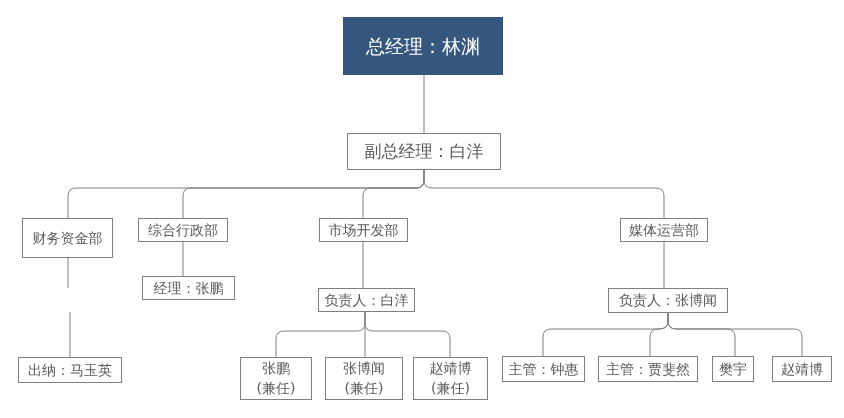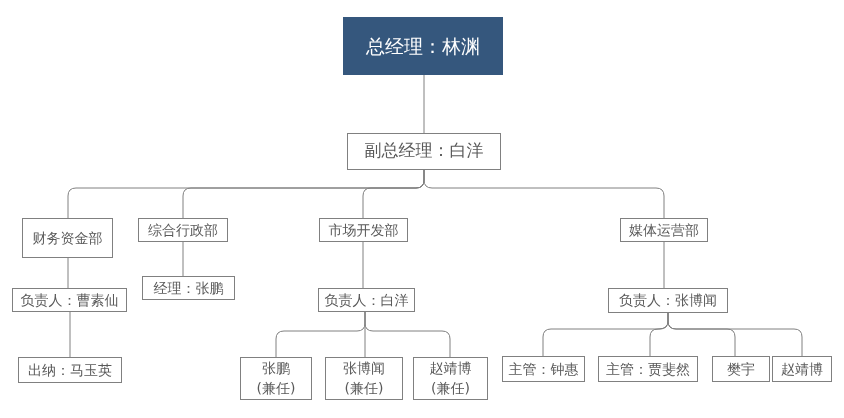--- a/index.html
+++ b/index.html
@@ -46,21 +46,21 @@
     font-size: 14px;
     white-space: nowrap;
     line-height: 1.2;
   }
   .node.root {
     background: var(--root-fill);
     color: var(--root-text);
     border: none;
     font-size: 19px;
   }
-  .node.deputy { font-size: 17px; font-family: Liberation Serif, serif; }
+  .node.deputy { font-size: 17px; }
   .node.two-line {
     flex-direction: column;
     line-height: 1.4;
   }
 </style>
 </head>
 <body>
 
 <div class="canvas">
 
@@ -100,23 +100,20 @@
   <div class="node" style="left:138px;top:218px;width:90px;height:24px;">
     <span>综合行政部</span>
   </div>
   <div class="node" style="left:319px;top:218px;width:89px;height:24px;">
     <span>市场开发部</span>
   </div>
   <div class="node" style="left:620px;top:218px;width:88px;height:24px;">
     <span>媒体运营部</span>
   </div>
 
-  <div class="node" style="left:12px;top:288px;width:115px;height:24px;">
-    <span>负责人：曹素仙</span>
-  </div>
   <div class="node" style="left:142px;top:276px;width:93px;height:24px;">
     <span>经理：张鹏</span>
   </div>
   <div class="node" style="left:318px;top:288px;width:97px;height:24px;">
     <span>负责人：白洋</span>
   </div>
   <div class="node" style="left:608px;top:288px;width:120px;height:25px;">
     <span>负责人：张博闻</span>
   </div>
 
@@ -136,20 +133,20 @@
     <span>赵靖博</span>
     <span>(兼任)</span>
   </div>
 
   <div class="node" style="left:502px;top:356px;width:83px;height:26px;">
     <span>主管：钟惠</span>
   </div>
   <div class="node" style="left:598px;top:356px;width:100px;height:26px;">
     <span>主管：贾斐然</span>
   </div>
-  <div class="node" style="left:712px;top:356px;width:58px;height:26px;">
+  <div class="node" style="left:712px;top:356px;width:42px;height:26px;">
     <span>樊宇</span>
   </div>
   <div class="node" style="left:772px;top:356px;width:60px;height:26px;">
     <span>赵靖博</span>
   </div>
 
 </div>
 
 </body></html>

